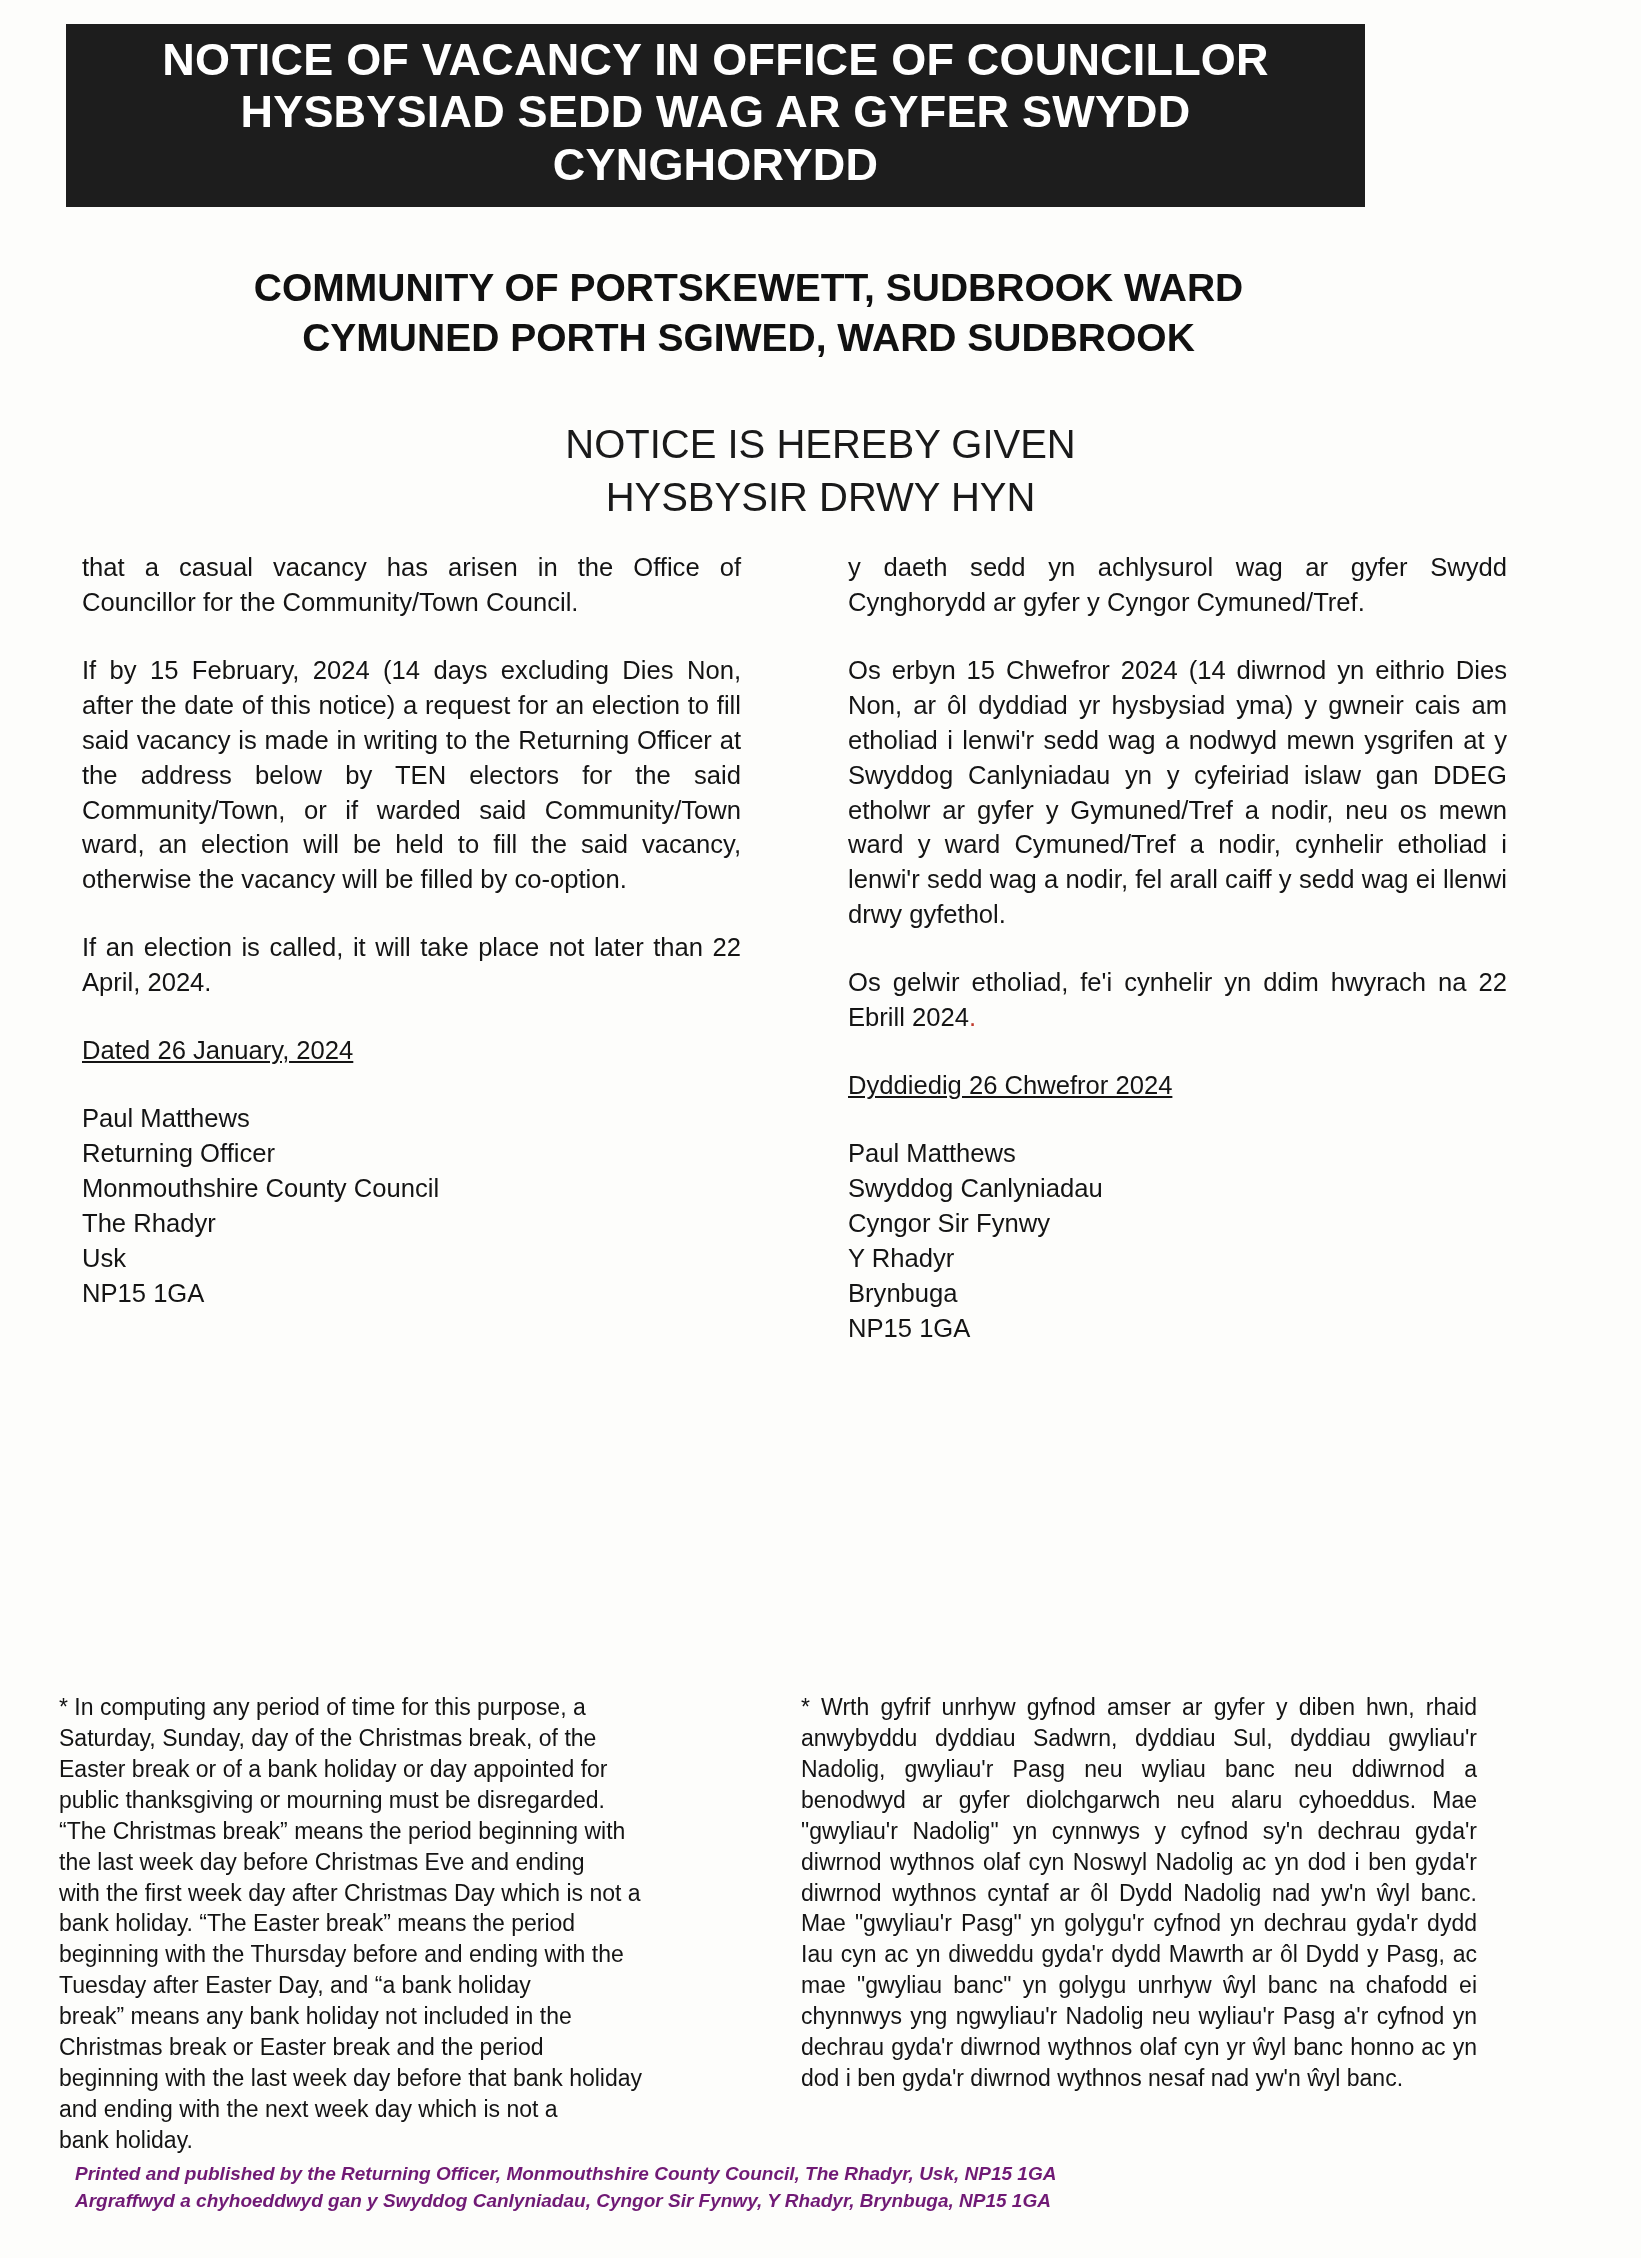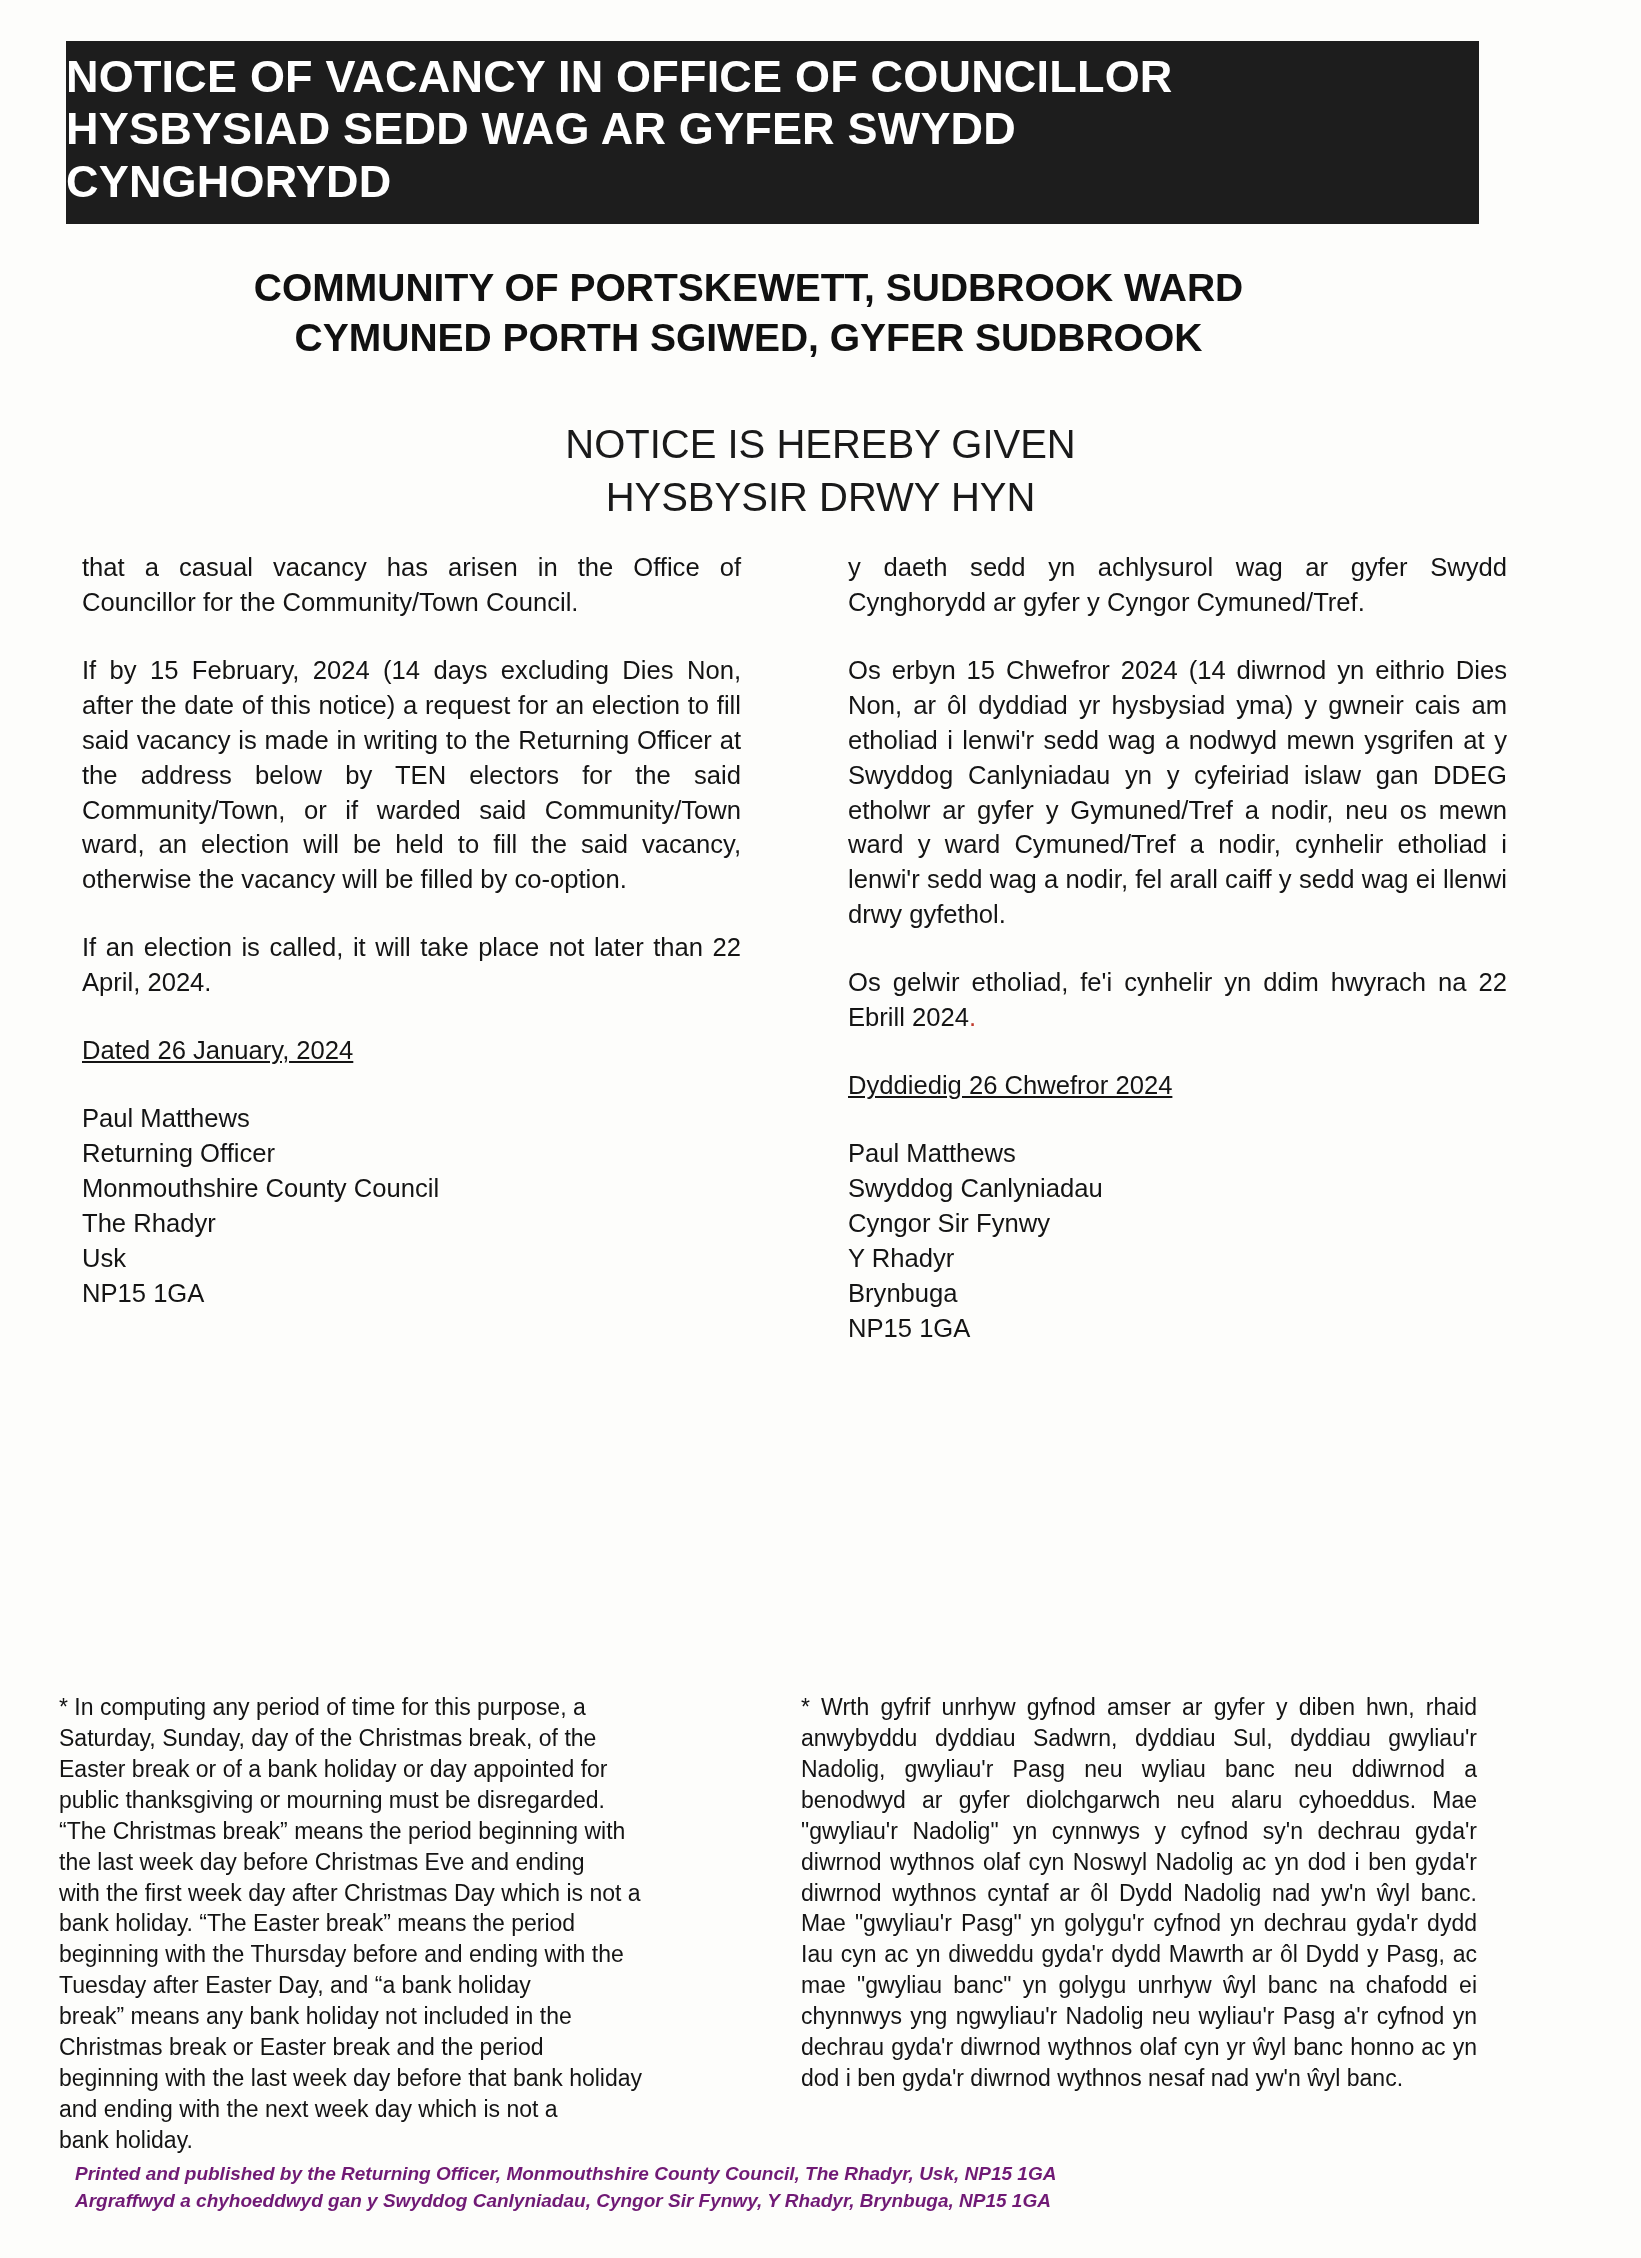--- a/index.html
+++ b/index.html
@@ -21,25 +21,26 @@
     width: 1641px;
     height: 2258px;
     background: #fdfdfb;
     overflow: hidden;
   }
 
   
   .banner {
     position: absolute;
     left: 66px;
-    top: 41px;
-    width: 1413px;
+    top: 24px;
+    width: 1299px;
     padding: 9.7px 0 15.4px 0;
     background: #1d1d1d;
     color: #ffffff;
+    text-align: center;
     font-weight: bold;
     font-size: 45px;
     line-height: 1.17;
     letter-spacing: 0.2px;
   }
   .banner .bline { display: block; white-space: nowrap; }
 
   
   .subhead {
     position: absolute;
@@ -132,21 +133,21 @@
 <div class="page">
 
   <div class="banner">
     <span class="bline">NOTICE OF VACANCY IN OFFICE OF COUNCILLOR</span>
     <span class="bline">HYSBYSIAD SEDD WAG AR GYFER SWYDD</span>
     <span class="bline">CYNGHORYDD</span>
   </div>
 
   <div class="subhead one">
     <span class="sline">COMMUNITY OF PORTSKEWETT, SUDBROOK WARD</span>
-    <span class="sline">CYMUNED PORTH SGIWED, GYFER SUDBROOK</span>
+    <span class="sline">CYMUNED PORTH SGIWED, WARD SUDBROOK</span>
   </div>
 
   <div class="given">
     <span class="gline">NOTICE IS HEREBY GIVEN</span>
     <span class="gline">HYSBYSIR DRWY HYN</span>
   </div>
 
   <div class="cols">
 
     <div class="col left">

